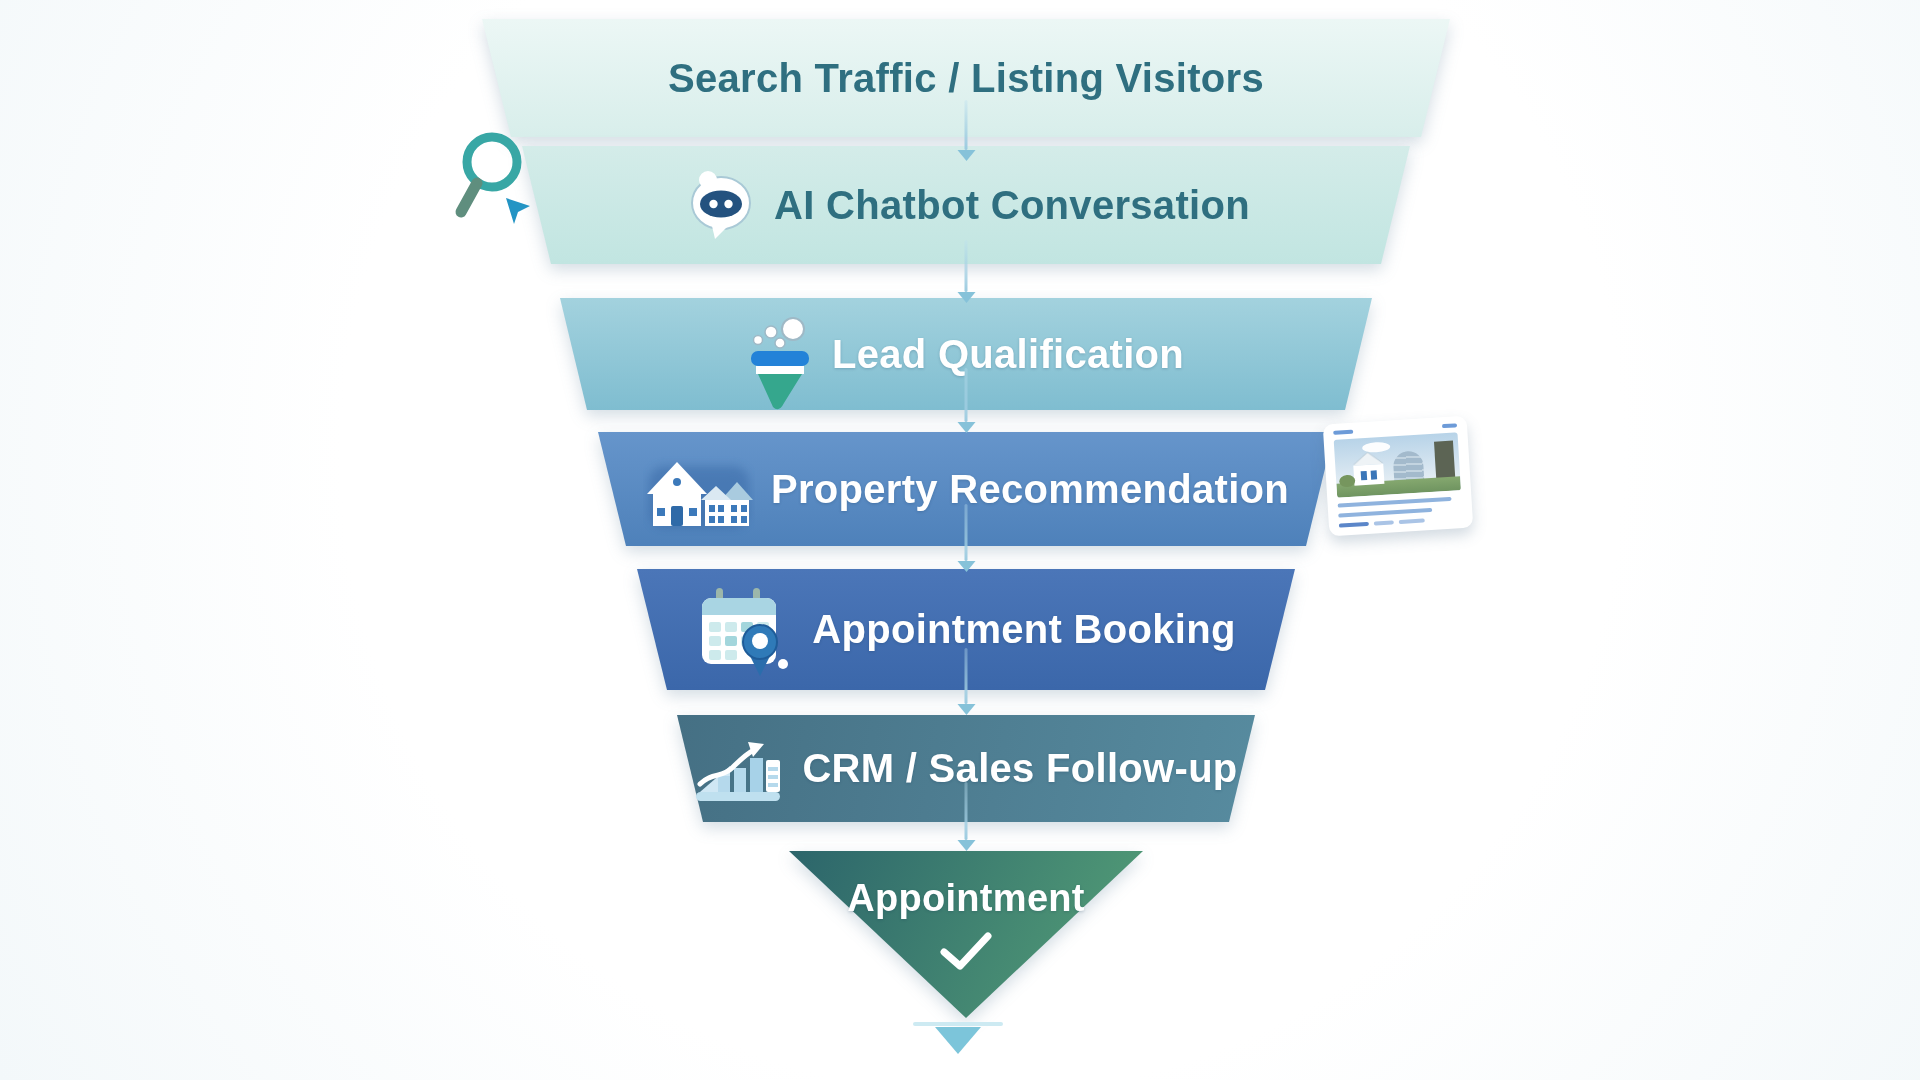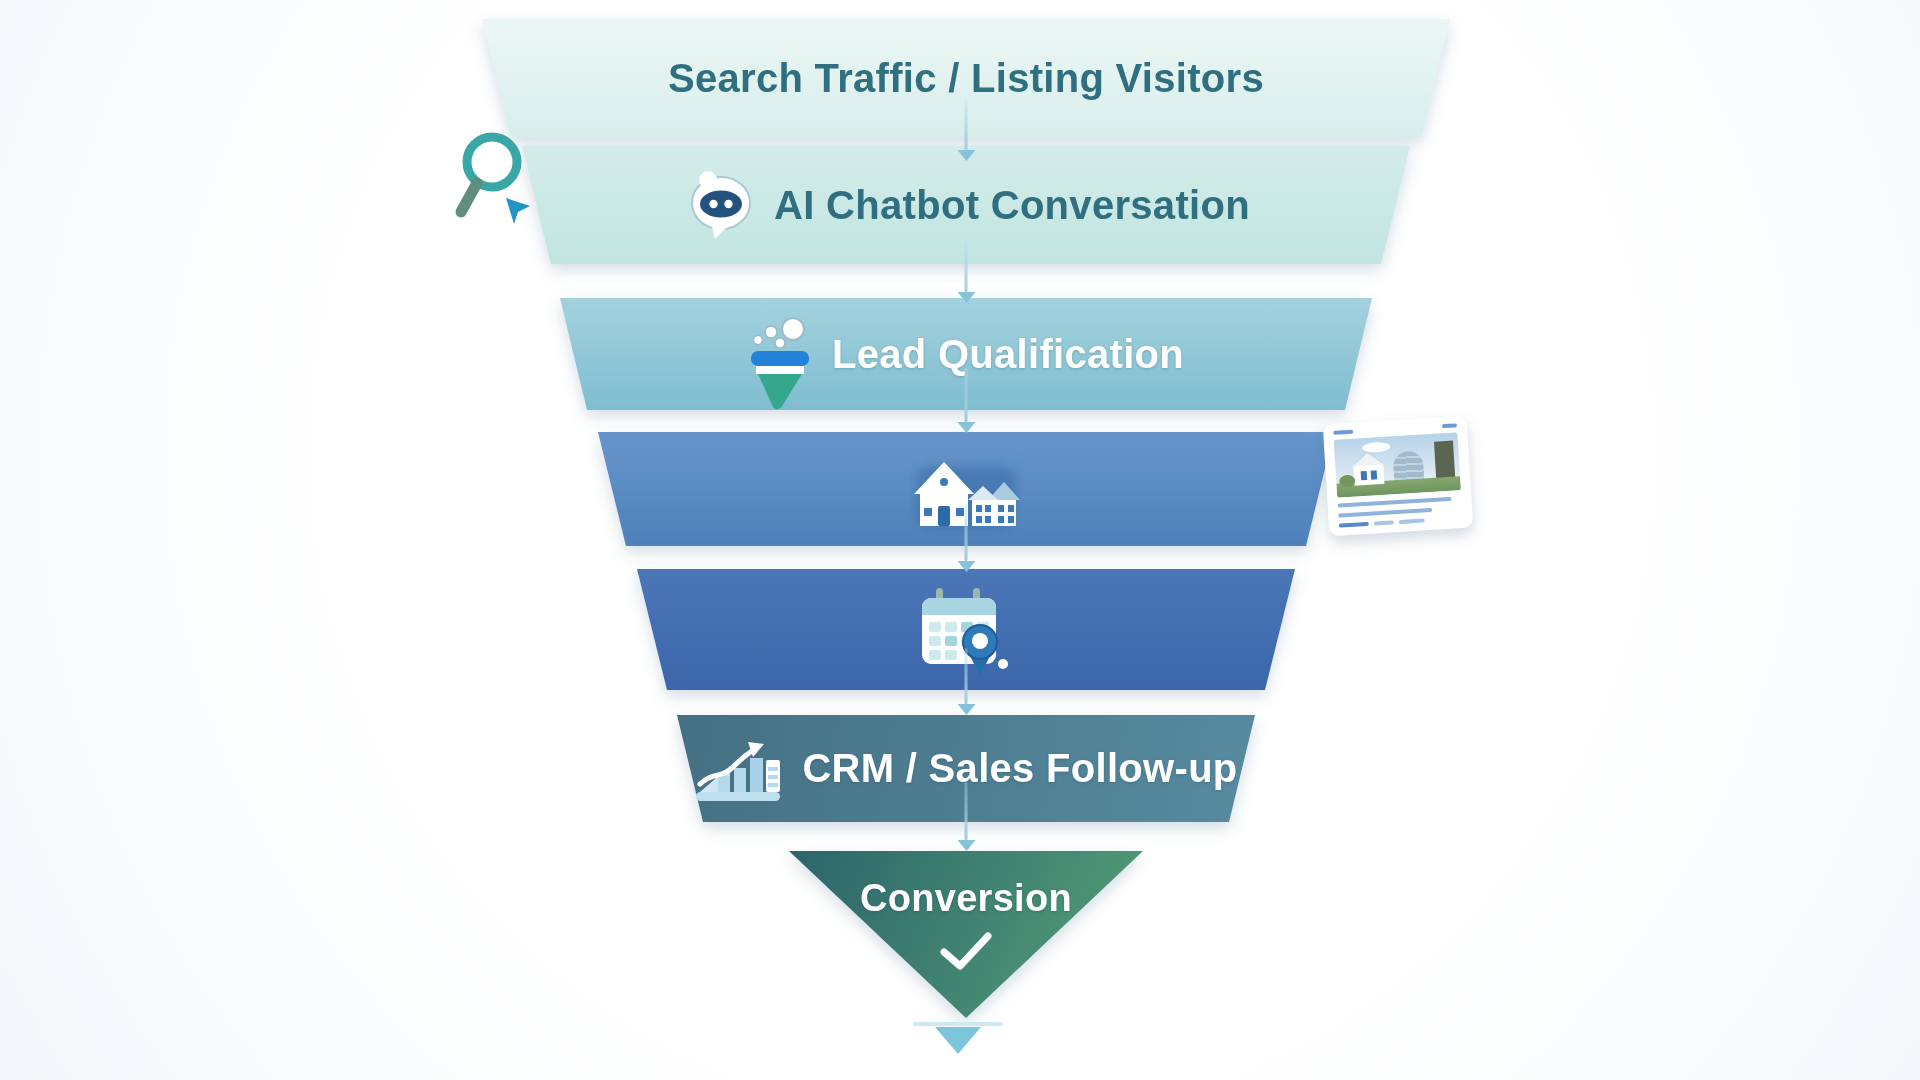--- a/index.html
+++ b/index.html
@@ -151,20 +151,21 @@
           <rect x="75" y="57" width="6" height="7" fill="#3c79ba"></rect>
         <rect x="66" y="68" width="6" height="7" fill="#3c79ba"></rect>
           <rect x="75" y="68" width="6" height="7" fill="#3c79ba"></rect>
         <polygon points="4,46 34,14 64,46" fill="#ffffff"></polygon>
         <rect x="10" y="46" width="48" height="32" fill="#ffffff"></rect>
         <circle cx="34" cy="34" r="4" fill="#3c79ba"></circle>
         <rect x="28" y="58" width="12" height="20" rx="2" fill="#2f6aa8"></rect>
         <rect x="14" y="60" width="8" height="8" fill="#3c79ba"></rect>
         <rect x="46" y="60" width="8" height="8" fill="#3c79ba"></rect>
       </svg>
+      <span class="stage-label light-label" style="color: rgb(255, 255, 255);">Property Recommendation</span>
     </div>
   </div>
 
   <div class="stage s4">
     <div class="stage-shadow">
         <div class="stage-bg" style="background: linear-gradient(rgb(75, 118, 184), rgb(59, 103, 170));"></div>
       </div>
     <div class="stage-content">
       <svg class="icon-svg cal-ic" width="100" height="96" viewBox="0 0 100 96">
         <rect x="20" y="2" width="7" height="20" rx="3.5" fill="#9cb7aa"></rect>
@@ -180,20 +181,21 @@
             <rect x="29" y="50" width="12" height="10" rx="2" fill="#a3d6dc"></rect>
           <rect x="45" y="50" width="12" height="10" rx="2"></rect>
           <rect x="13" y="64" width="12" height="10" rx="2"></rect>
             <rect x="29" y="64" width="12" height="10" rx="2"></rect>
         </g>
         <polygon points="50,62 78,62 64,90" fill="#2a6dac"></polygon>
         <circle cx="64" cy="56" r="17" fill="#2f7ab8" stroke="#1f5c99" stroke-width="2"></circle>
         <circle cx="64" cy="55" r="8" fill="#ffffff"></circle>
         <circle cx="87" cy="78" r="5" fill="#ffffff"></circle>
       </svg>
+      <span class="stage-label light-label" style="color: rgb(255, 255, 255);">Appointment Booking</span>
     </div>
   </div>
 
   <div class="stage s5">
     <div class="stage-shadow">
         <div class="stage-bg" style="background: linear-gradient(100deg, rgb(69, 112, 132), rgb(87, 139, 159));"></div>
       </div>
     <div class="stage-content">
       <svg class="icon-svg" width="92" height="70" viewBox="0 0 92 70">
         <rect x="2" y="58" width="84" height="9" rx="4.5" fill="#bfe0ef"></rect>
@@ -210,21 +212,21 @@
       </svg>
       <span class="stage-label light-label" style="color: rgb(255, 255, 255);">CRM / Sales Follow-up</span>
     </div>
   </div>
 
   <div class="stage tri s6">
     <div class="stage-shadow">
         <div class="stage-bg" style="background: linear-gradient(115deg, rgb(44, 101, 107), rgb(85, 160, 119));"></div>
       </div>
     <div class="stage-content">
-      <span class="stage-label light-label" style="color: rgb(255, 255, 255);">Conversion</span>
+      <span class="stage-label light-label" style="color: rgb(255, 255, 255);">Appointment</span>
       <svg width="56" height="40" viewBox="0 0 56 40">
         <path d="M6 20 L22 34 L50 4" stroke="#ffffff" stroke-width="7" fill="none" stroke-linecap="round" stroke-linejoin="round"></path>
       </svg>
     </div>
   </div>
 
   <div class="flow f1">
       <div class="flow-stem"></div>
       <div class="flow-head"></div>
     </div>

